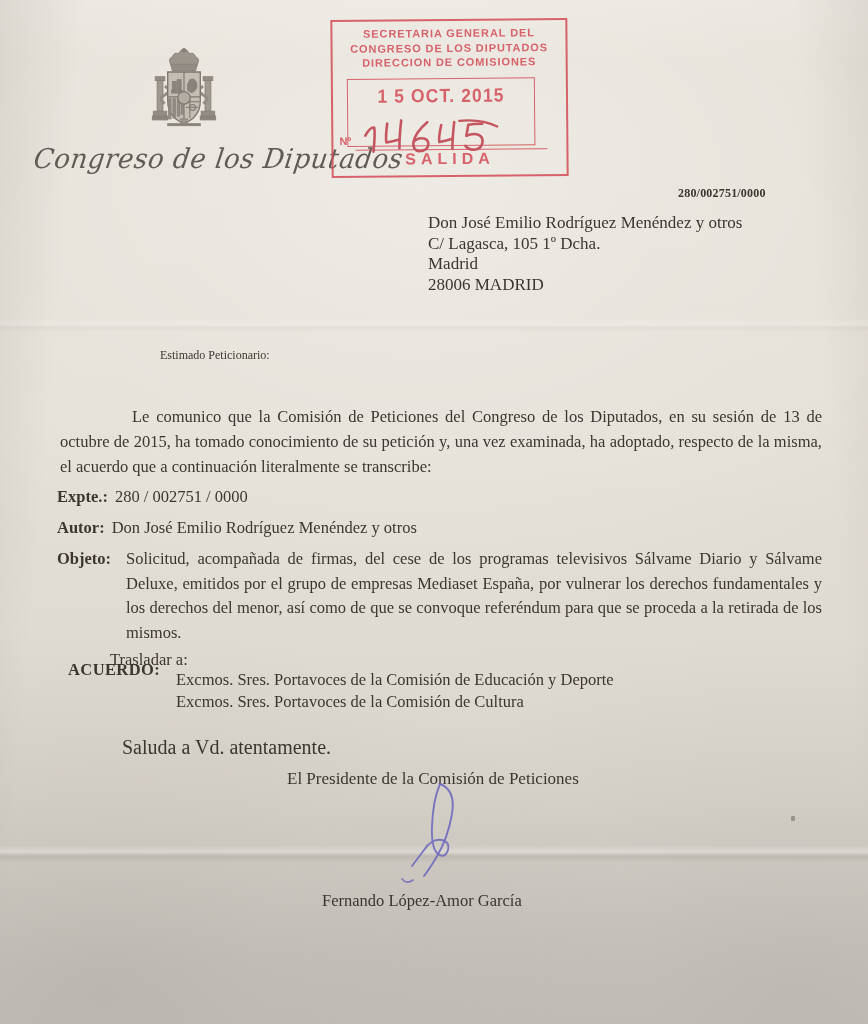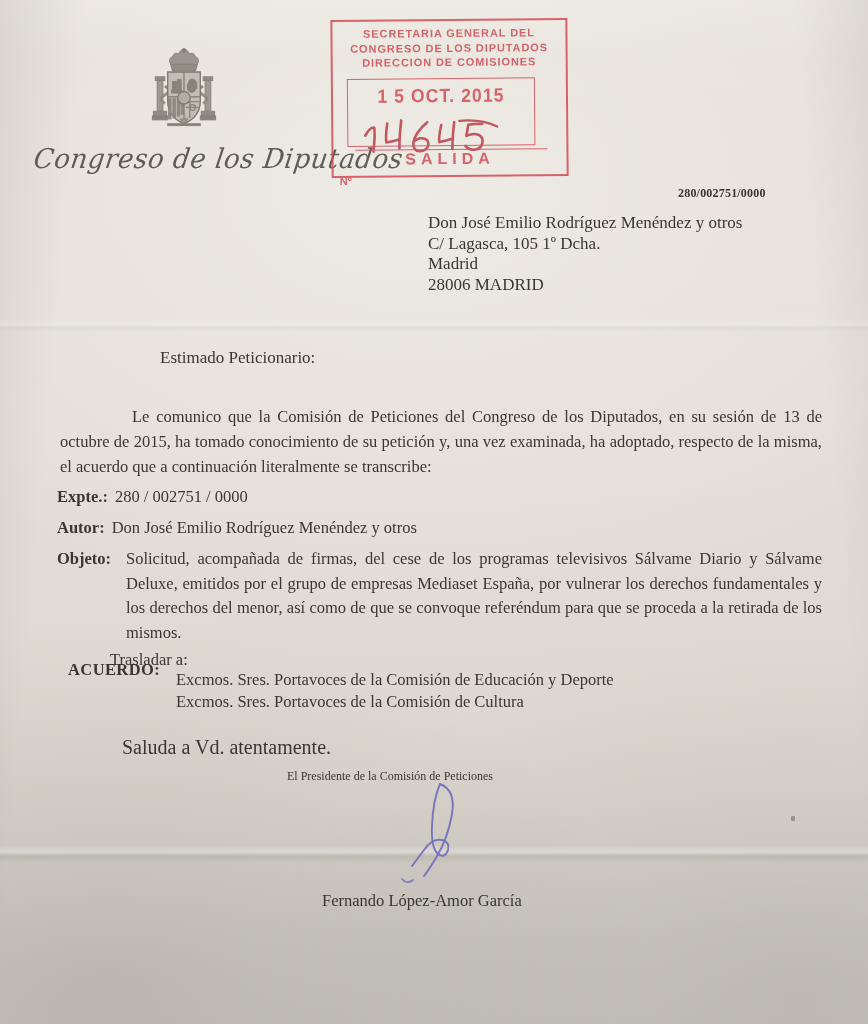--- a/index.html
+++ b/index.html
@@ -146,21 +146,20 @@
     letter-spacing: 1.2px;
     margin-top: 6px;
     transform: scaleX(.92);
   }
   #stamp-no {
     position: absolute;
     left: 6px;
     top: 113px;
     font-size: 11px;
     font-weight: 700;
-    margin-top: 40px;
   }
   #stamp-rule {
     position: absolute;
     left: 22px;
     top: 128px;
     width: 192px;
     height: 0;
     border-top: 1.5px solid #d4505a;
   }
   #stamp-salida {
@@ -205,21 +204,21 @@
     font-size: 17px;
     line-height: 20.5px;
   }
   #addressee .aline { white-space: nowrap; }
 
   
   #salutation {
     position: absolute;
     left: 160px;
     top: 348px;
-    font-size: 17px;
+    font-size: 12px;
   }
   #para1 {
     position: absolute;
     left: 60px;
     top: 404px;
     width: 762px;
     font-size: 16.5px;
     line-height: 25px;
     text-align: justify;
     text-indent: 72px;
@@ -280,21 +279,21 @@
     left: 122px;
     top: 736px;
     font-size: 20px;
   }
 
   
   #sig-title {
     position: absolute;
     left: 287px;
     top: 769px;
-    font-size: 12px;
+    font-size: 17px;
     white-space: nowrap;
     text-align: right;
   }
   #sig-mark {
     position: absolute;
     left: 380px;
     top: 778px;
     width: 120px;
     height: 110px;
   }

